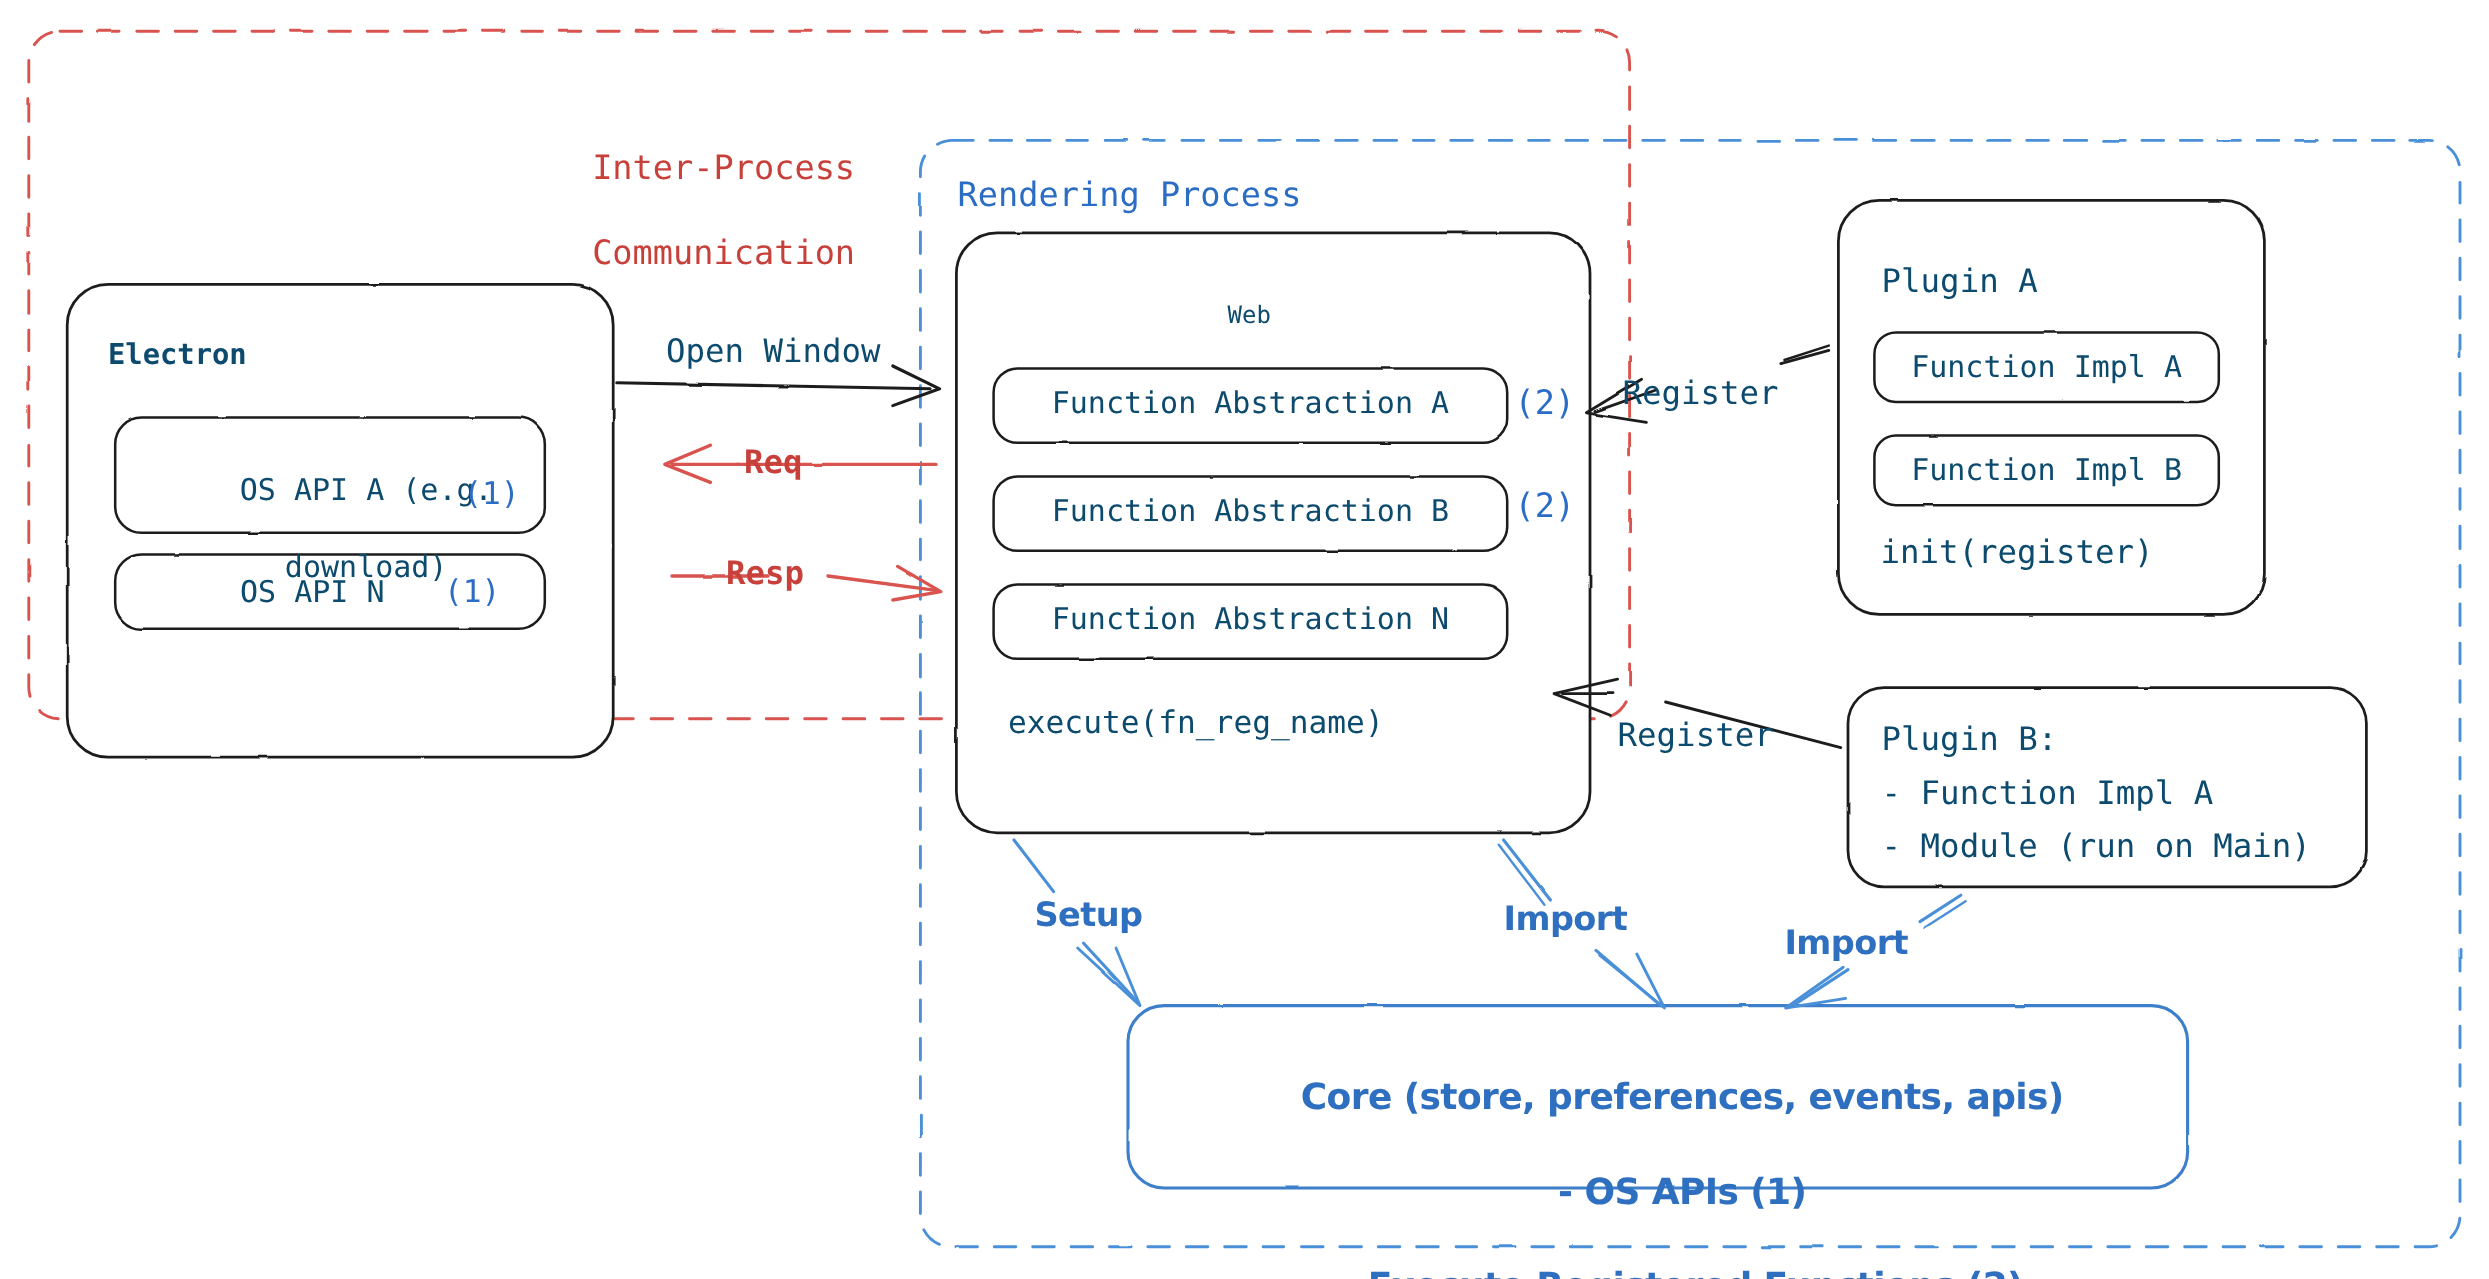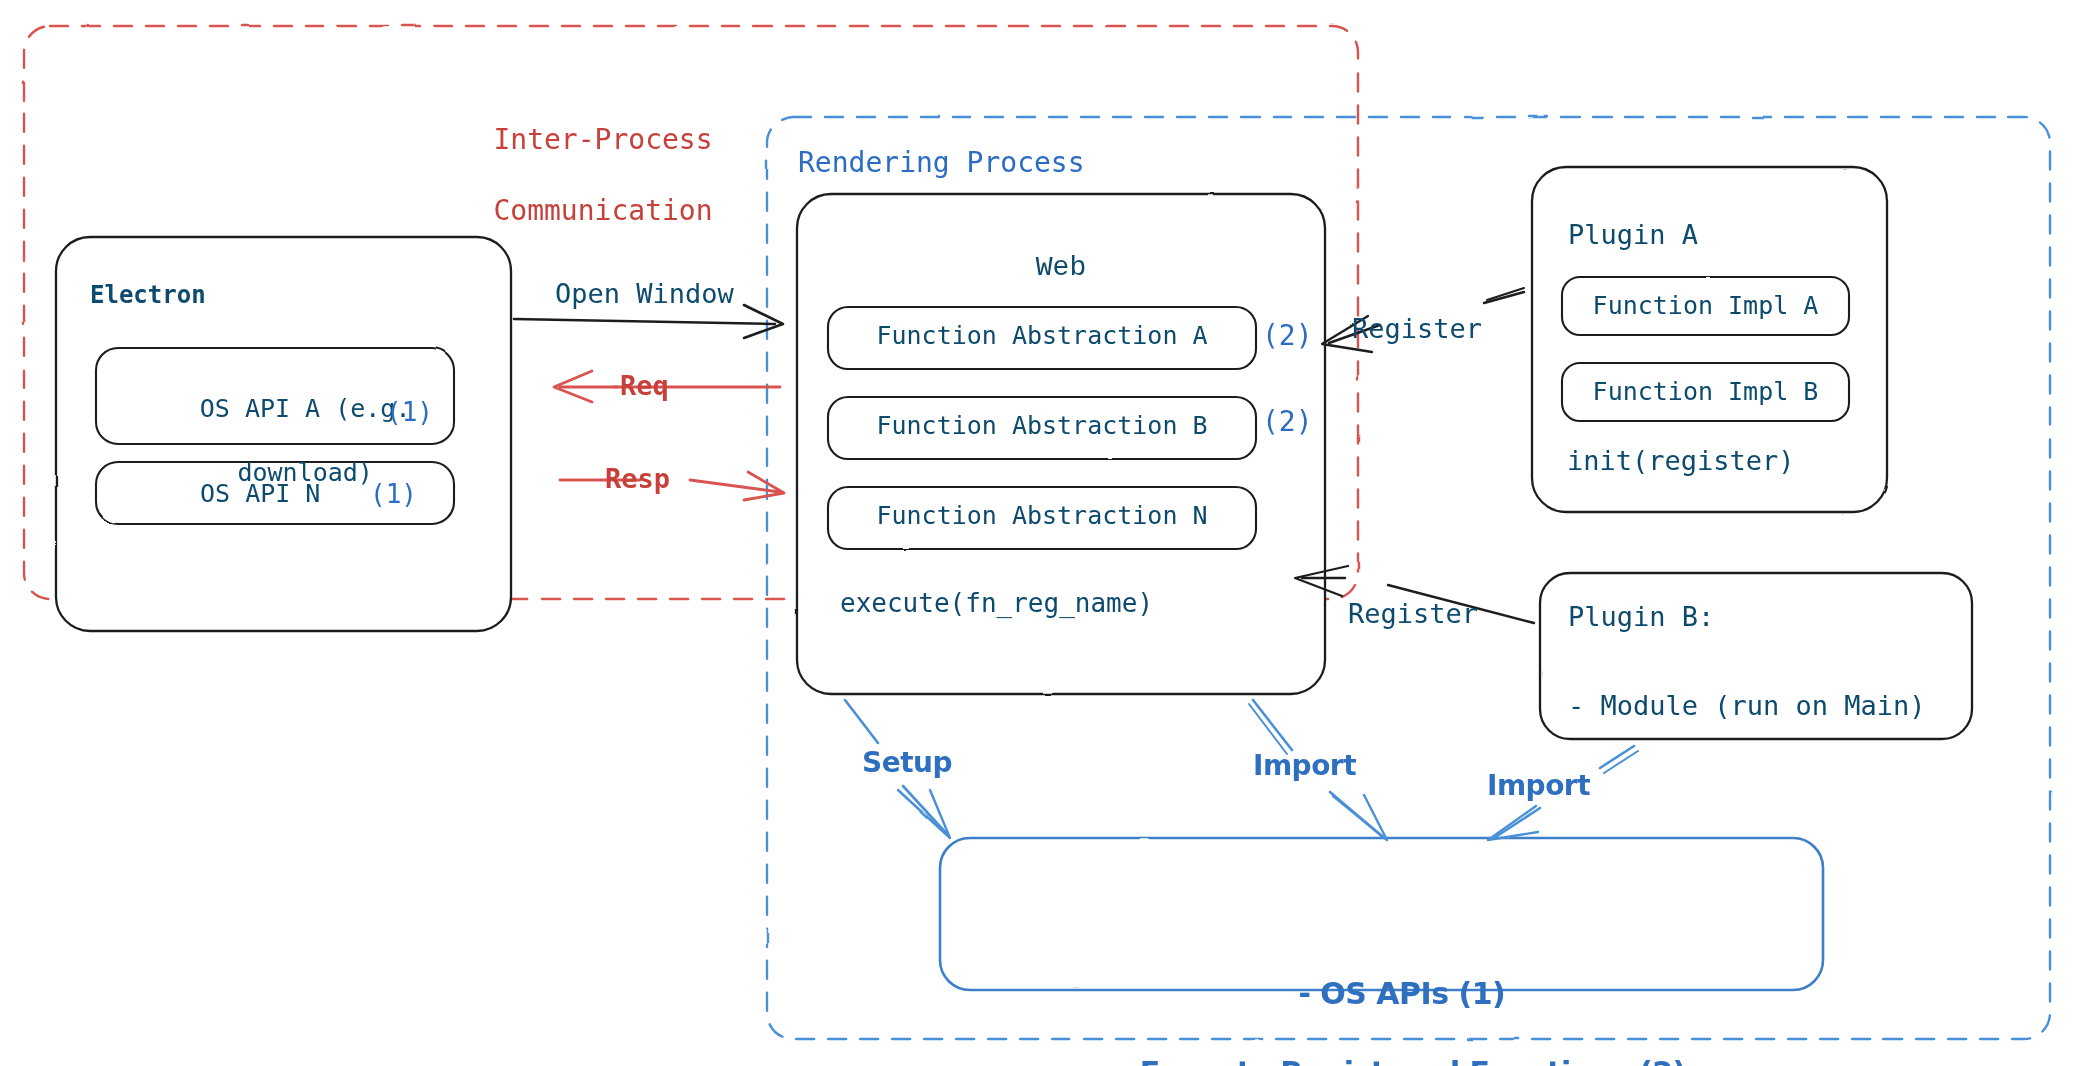--- a/index.html
+++ b/index.html
@@ -148,46 +148,47 @@
   </div>
   <div class="lbl blu" style="left:386px;top:396px;font-size:26px;">(1)</div>
 
   <div class="lbl blk" style="left:200px;top:478px;font-size:25px;">OS API N</div>
   <div class="lbl blu" style="left:370px;top:478px;font-size:26px;">(1)</div>
 
   <div class="lbl blk" style="left:555px;top:277px;font-size:27px;">Open Window</div>
   <div class="lbl red" style="left:620px;top:369px;font-size:27px;font-weight:600;">Req</div>
   <div class="lbl red" style="left:605px;top:462px;font-size:27px;font-weight:600;">Resp</div>
 
-  <div class="lbl blk ctr" style="left:807px;top:250px;width:508px;font-size:28px;font-family:Liberation Mono, monospace;">Web</div>
+  <div class="lbl blk ctr" style="left:787px;top:250px;width:508px;font-size:20px;">Web</div>
 
   <div class="lbl blk ctr" style="left:836px;top:320px;width:412px;font-size:25px;">Function Abstraction A</div>
   <div class="lbl blu" style="left:1262px;top:318px;font-size:28px;">(2)</div>
 
   <div class="lbl blk ctr" style="left:836px;top:410px;width:412px;font-size:25px;">Function Abstraction B</div>
   <div class="lbl blu" style="left:1262px;top:404px;font-size:28px;">(2)</div>
 
   <div class="lbl blk ctr" style="left:836px;top:500px;width:412px;font-size:25px;">Function Abstraction N</div>
 
   <div class="lbl blk" style="left:840px;top:587px;font-size:26px;">execute(fn_reg_name)</div>
 
   <div class="lbl blk" style="left:1352px;top:312px;font-size:27px;">Register</div>
   <div class="lbl blk" style="left:1348px;top:597px;font-size:27px;">Register</div>
 
   <div class="lbl blk" style="left:1568px;top:218px;font-size:27px;">Plugin A</div>
   <div class="lbl blk ctr" style="left:1568px;top:290px;width:275px;font-size:25px;">Function Impl A</div>
   <div class="lbl blk ctr" style="left:1568px;top:376px;width:275px;font-size:25px;">Function Impl B</div>
   <div class="lbl blk" style="left:1567px;top:444px;font-size:27px;">init(register)</div>
 
   <div class="lbl blk" style="left:1568px;top:600px;font-size:27px;">Plugin B:</div>
+  <div class="lbl blk" style="left:1568px;top:645px;font-size:27px;">- Function Impl A</div>
   <div class="lbl blk" style="left:1568px;top:689px;font-size:27px;">- Module (run on Main)</div>
 
   <div class="lbl core-txt" style="left:862px;top:745px;font-size:28px;text-align:right;">Setup</div>
   <div class="lbl core-txt" style="left:1253px;top:748px;font-size:28px;">Import</div>
   <div class="lbl core-txt" style="left:1487px;top:768px;font-size:28px;">Import</div>
 
   <div class="lbl core-txt ctr" style="left:948px;top:855px;width:868px;font-size:30px;line-height:1.32;">
-    <br>
+    <span>Core (store, preferences, events, apis)</span><br>
     <span>- OS APIs (1)</span><br>
     <span>- Execute Registered Functions (2)</span>
   </div>
 
 </div>
 
 </body></html>

